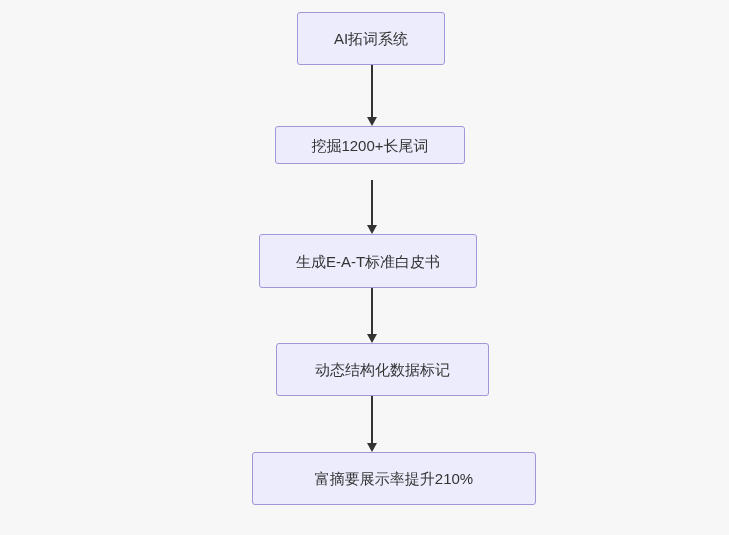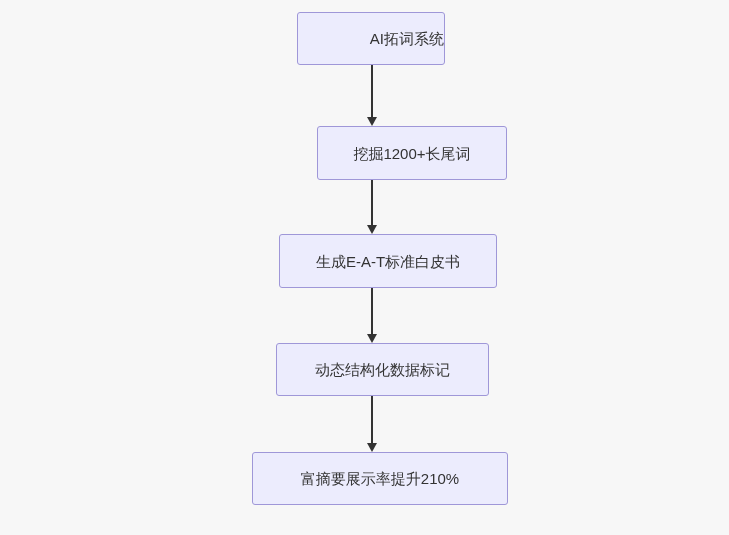--- a/index.html
+++ b/index.html
@@ -52,53 +52,53 @@
     border-left: 5.5px solid transparent;
     border-right: 5.5px solid transparent;
     border-top: 9px solid #333333;
   }
 </style>
 </head>
 <body>
 
 <div class="canvas">
 
-  <div class="node" style="left:297px; top:12px; width:148px; height:53px;justify-content:flex-end;">
+  <div class="node" style="left:297px; top:12px; width:148px; height:53px;">
     <span>AI拓词系统</span>
   </div>
 
   <div class="edge" style="left:371px; top:65px; height:61px;">
     <div class="line" style="height:52px;"></div>
     <div class="head" style="top:52px;"></div>
   </div>
 
-  <div class="node" style="left:275px; top:126px; width:190px; height:54px;margin-left:42px;">
+  <div class="node" style="left:275px; top:126px; width:190px; height:38px;">
     <span>挖掘1200+长尾词</span>
   </div>
 
   <div class="edge" style="left:371px; top:180px; height:54px;">
     <div class="line" style="height:45px;"></div>
     <div class="head" style="top:45px;"></div>
   </div>
 
-  <div class="node" style="left:279px; top:234px; width:218px; height:54px;">
+  <div class="node" style="left:259px; top:234px; width:218px; height:54px;">
     <span>生成E-A-T标准白皮书</span>
   </div>
 
   <div class="edge" style="left:371px; top:288px; height:55px;">
     <div class="line" style="height:46px;"></div>
     <div class="head" style="top:46px;"></div>
   </div>
 
   <div class="node" style="left:264px; top:343px; width:213px; height:53px;margin-left:12px;">
     <span>动态结构化数据标记</span>
   </div>
 
   <div class="edge" style="left:371px; top:396px; height:56px;">
     <div class="line" style="height:47px;"></div>
     <div class="head" style="top:47px;"></div>
   </div>
 
-  <div class="node" style="left:252px; top:452px; width:256px; height:53px;">
+  <div class="node" style="left:252px; top:452px; width:284px; height:53px;">
     <span>富摘要展示率提升210%</span>
   </div>
 
 </div>
 
 </body></html>

